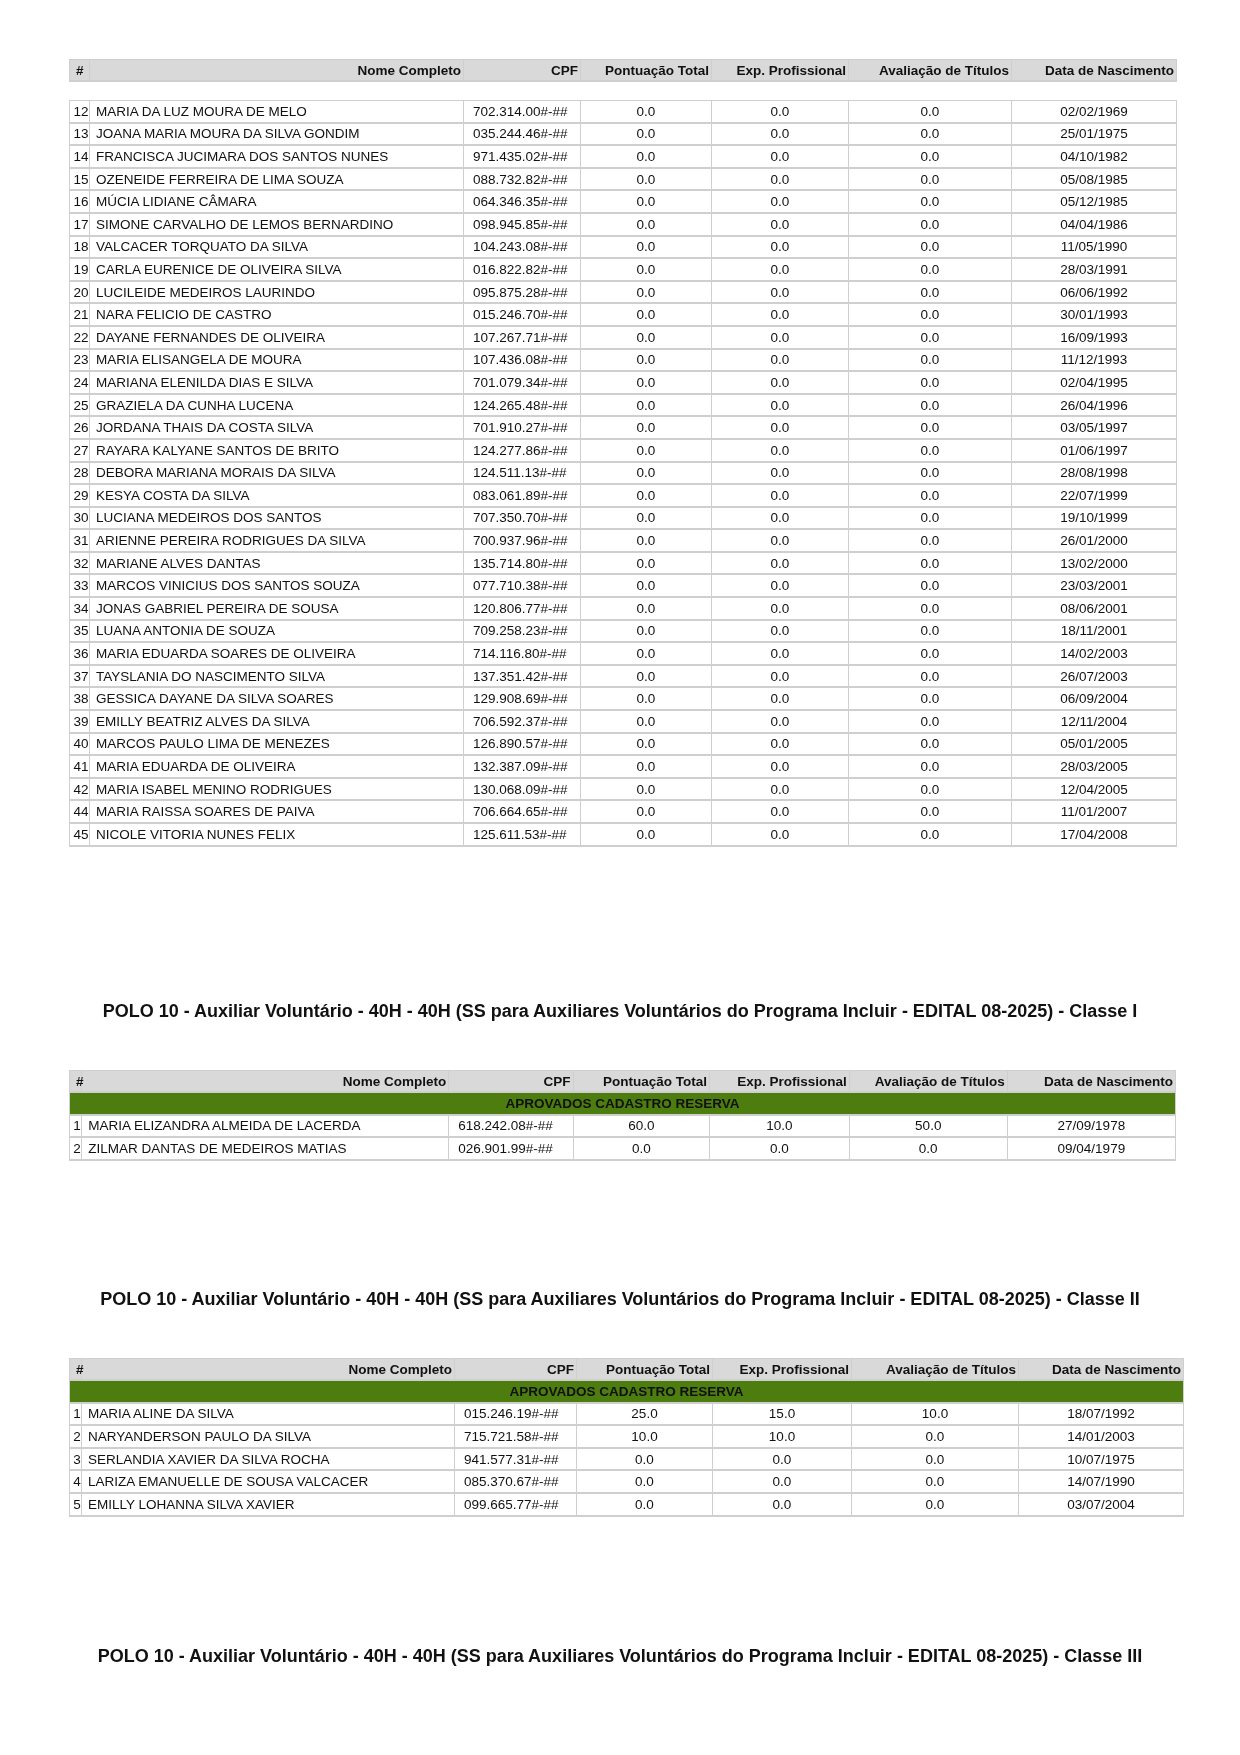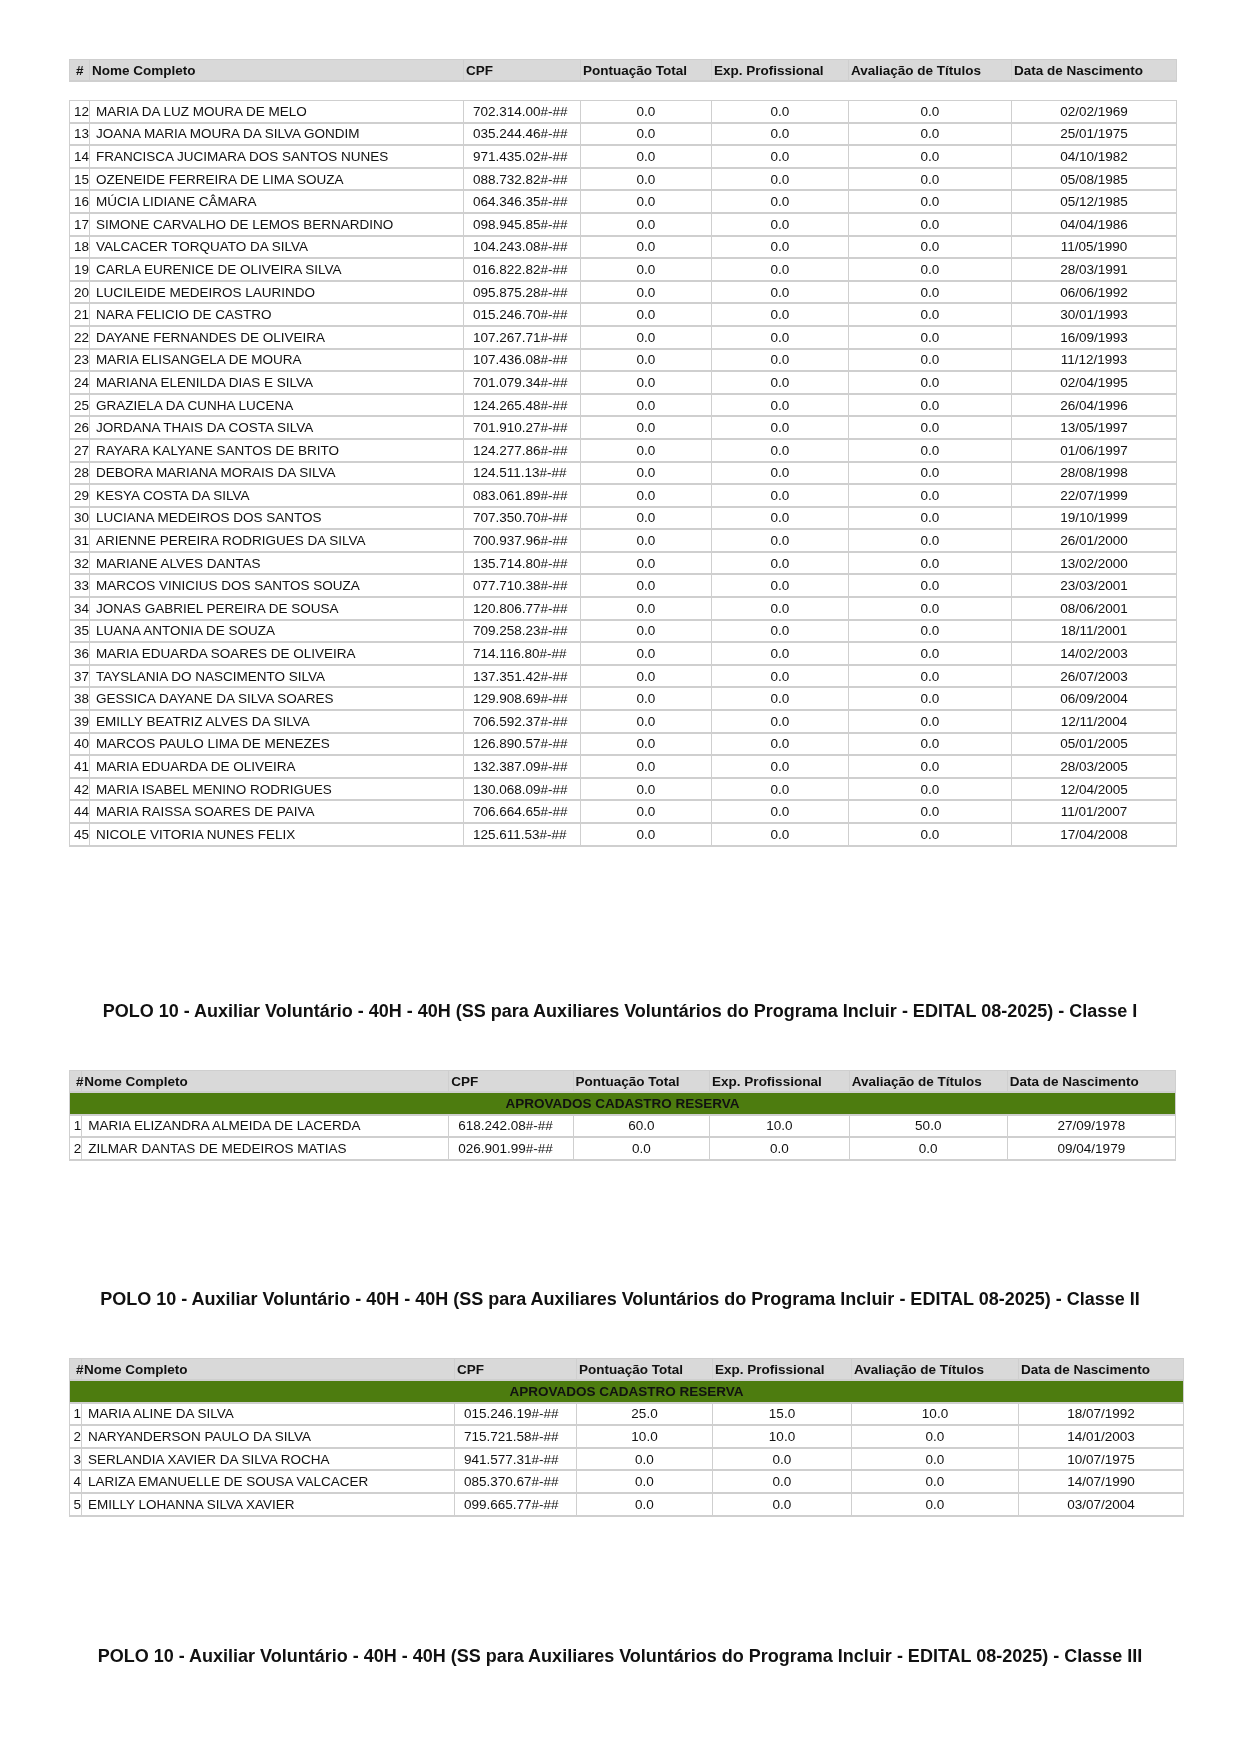--- a/index.html
+++ b/index.html
@@ -2,28 +2,28 @@
 <html><head>
 <meta charset="utf-8">
 <style>
   html, body { margin: 0; padding: 0; background: #ffffff; }
   body {
     width: 1240px; height: 1755px; position: relative; overflow: hidden;
     font-family: "Liberation Sans", "DejaVu Sans", sans-serif; color: #111;
   }
   .tbl { position: absolute; left: 69px; width: 1107px; border-collapse: collapse; table-layout: fixed; font-size: 13.5px; }
   .tbl th {
-    background: #d9d9d9; font-weight: bold; font-size: 13.5px; text-align: left;
+    background: #d9d9d9; font-weight: bold; font-size: 13.5px; text-align: right;
     height: 20px; padding: 0 2px; border: 1px solid #cfcfcf; border-bottom: 2px solid #cfcfcf;
   }
   .tbl th.num { text-align: left; padding-left: 6px; }
   .tbl td {
     height: 20.6px; padding: 0 4px; border: 1px solid #cfcfcf; border-bottom-width: 2px; white-space: nowrap; overflow: hidden;
   }
-  .tbl td.num { text-align: right; padding-left: 3px; padding-right: 0; }
+  .tbl td.num { text-align: center; padding-left: 3px; padding-right: 0; }
   .tbl td.name { text-align: left; padding-left: 6px; }
   .tbl td.cpf { text-align: left; padding-left: 9px; }
   .tbl td.c { text-align: center; }
   .tbl tr.group td {
     background: #4d7c0f; font-weight: bold; text-align: center; border-left: 1px solid #cfcfcf; border-right: 1px solid #cfcfcf;
   }
   .tbl tr.spacer td { border: none; height: 18px; background: #fff; }
   .section-title {
     position: absolute; left: 0; width: 1240px; text-align: center;
     font-weight: bold; font-size: 18px;
@@ -183,21 +183,21 @@
         <td class="c">0.0</td>
         <td class="c">26/04/1996</td>
       </tr>
       <tr>
         <td class="num">26</td>
         <td class="name">JORDANA THAIS DA COSTA SILVA</td>
         <td class="cpf">701.910.27#-##</td>
         <td class="c">0.0</td>
         <td class="c">0.0</td>
         <td class="c">0.0</td>
-        <td class="c">13/05/1997</td>
+        <td class="c">03/05/1997</td>
       </tr>
       <tr>
         <td class="num">27</td>
         <td class="name">RAYARA KALYANE SANTOS DE BRITO</td>
         <td class="cpf">124.277.86#-##</td>
         <td class="c">0.0</td>
         <td class="c">0.0</td>
         <td class="c">0.0</td>
         <td class="c">01/06/1997</td>
       </tr>

